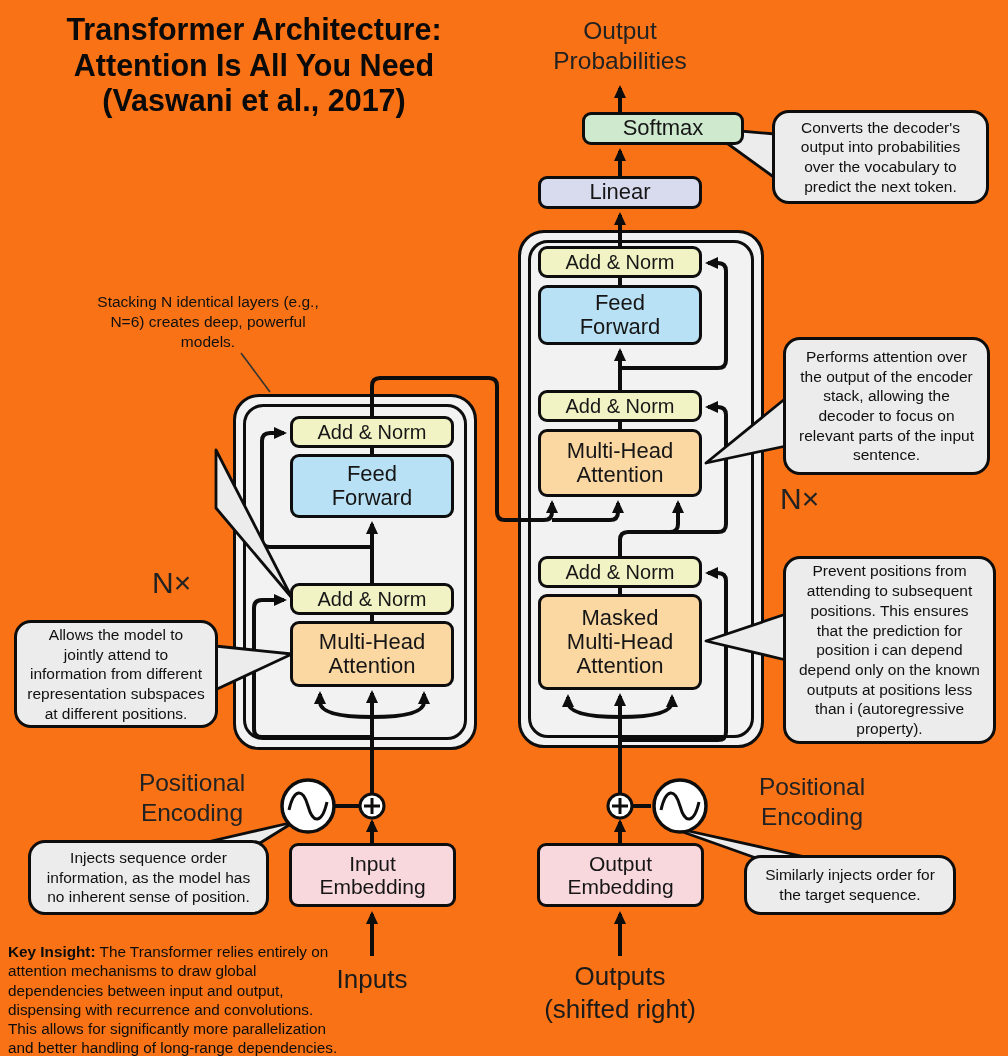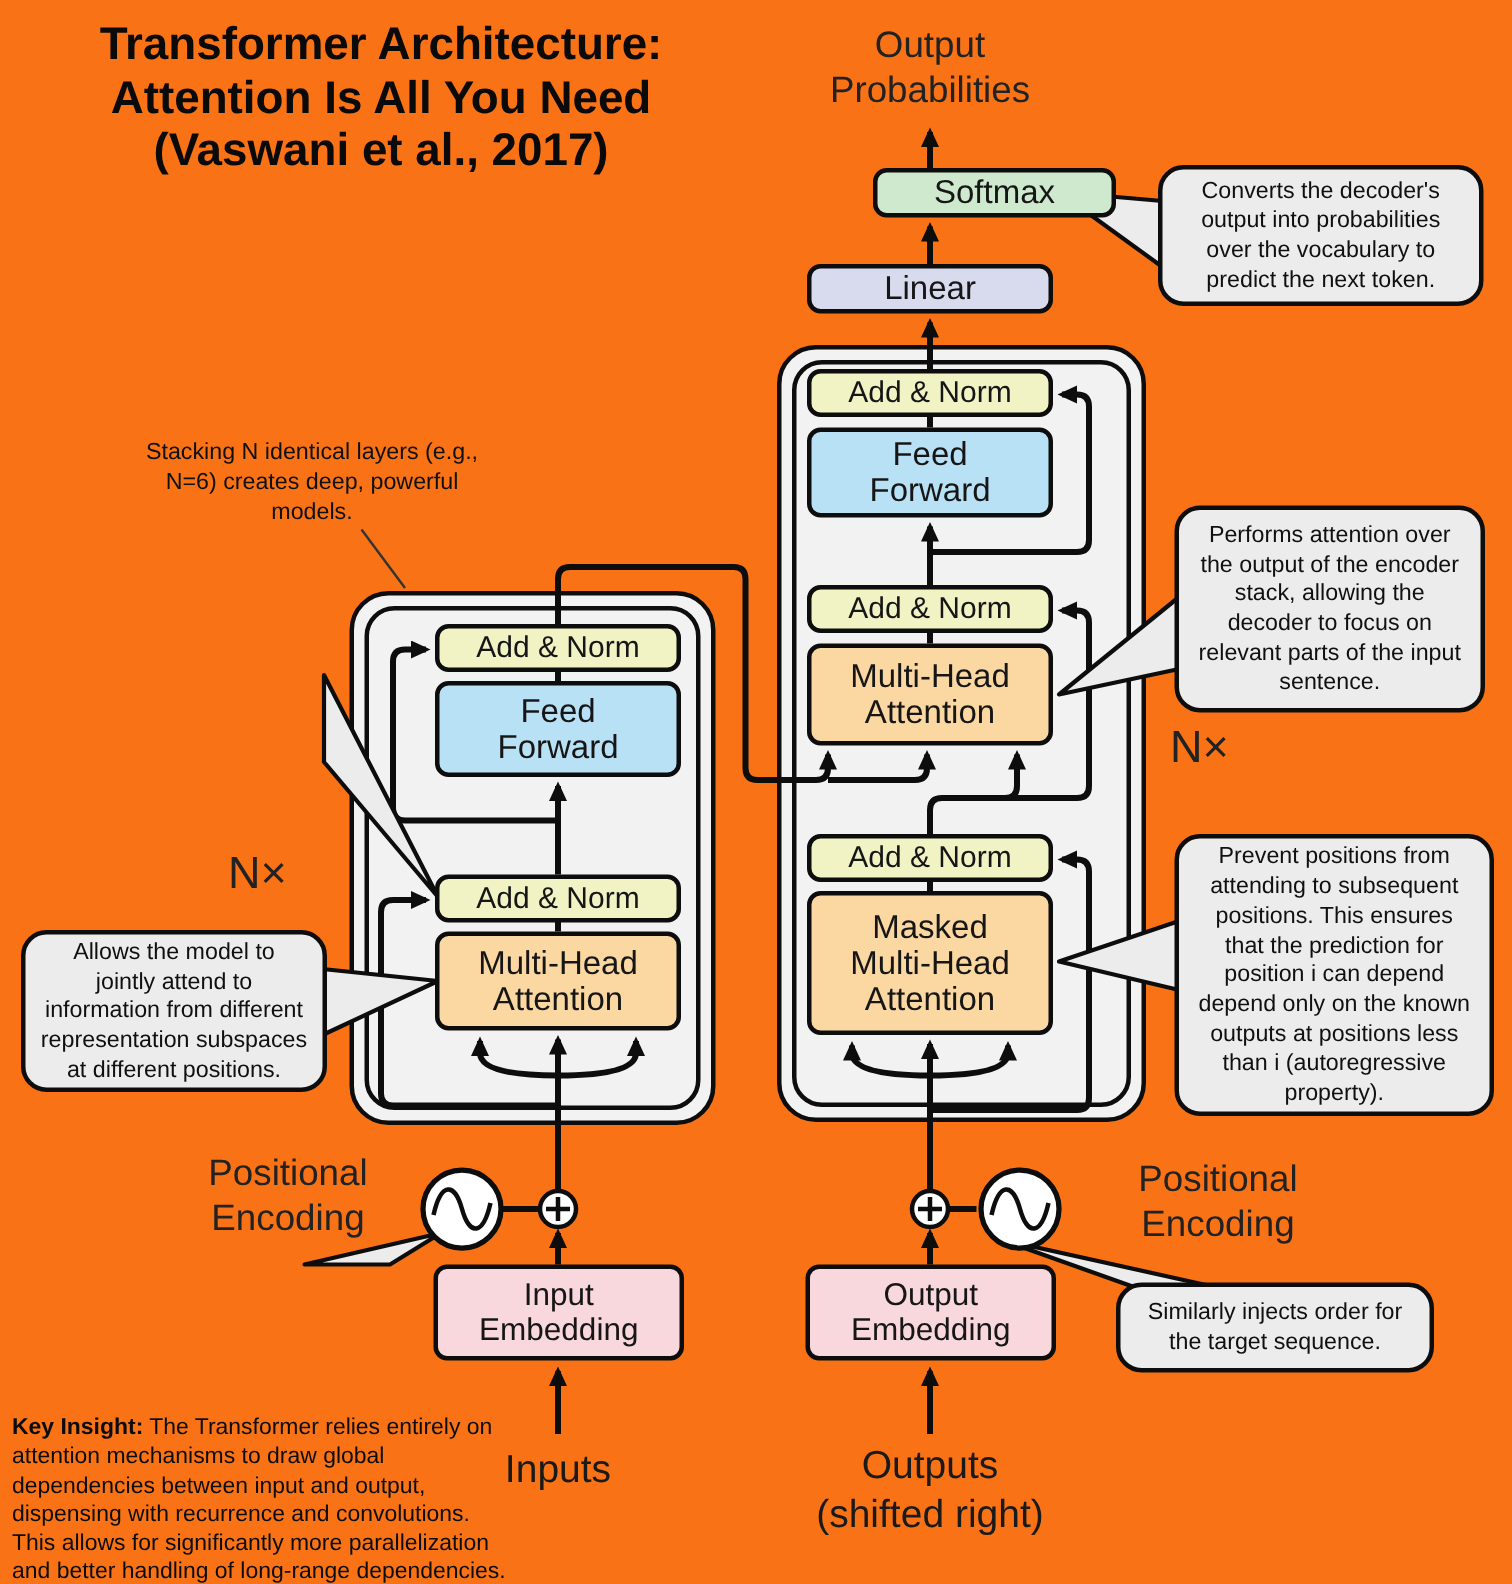--- a/index.html
+++ b/index.html
@@ -158,20 +158,21 @@
 
   <div class="iolabel" style="left:297px;top:963px;width:150px;">Inputs</div>
   <div class="iolabel pre" style="left:520px;top:960px;width:200px;">Outputs
 (shifted right)</div>
 
   <div class="callout" style="left:772px;top:110px;width:217px;height:94px;">Converts the decoder's output into probabilities over the vocabulary to predict the next token.</div>
   <div class="plainnote" style="left:88px;top:292px;width:240px;">Stacking N identical layers (e.g., N=6) creates deep, powerful models.</div>
   <div class="callout" style="left:14px;top:620px;width:204px;height:108px;">Allows the model to jointly attend to information from different representation subspaces at different positions.</div>
   <div class="callout" style="left:783px;top:337px;width:207px;height:138px;">Performs attention over the output of the encoder stack, allowing the decoder to focus on relevant parts of the input sentence.</div>
   <div class="callout" style="left:783px;top:556px;width:213px;height:188px;">Prevent positions from attending to subsequent positions. This ensures that the prediction for position i can depend depend only on the known outputs at positions less than i (autoregressive property).</div>
+  <div class="callout" style="left:28px;top:840px;width:241px;height:75px;">Injects sequence order information, as the model has no inherent sense of position.</div>
   <div class="callout" style="left:744px;top:855px;width:212px;height:60px;">Similarly injects order for the target sequence.</div>
 
   <div class="keyinsight" style="left:8px;top:942px;width:334px;">
     <span class="kb">Key Insight:</span>
     <span>The Transformer relies entirely on attention mechanisms to draw global dependencies between input and output, dispensing with recurrence and convolutions. This allows for significantly more parallelization and better handling of long-range dependencies.</span>
   </div>
 
 </div>
 
 </body></html>

